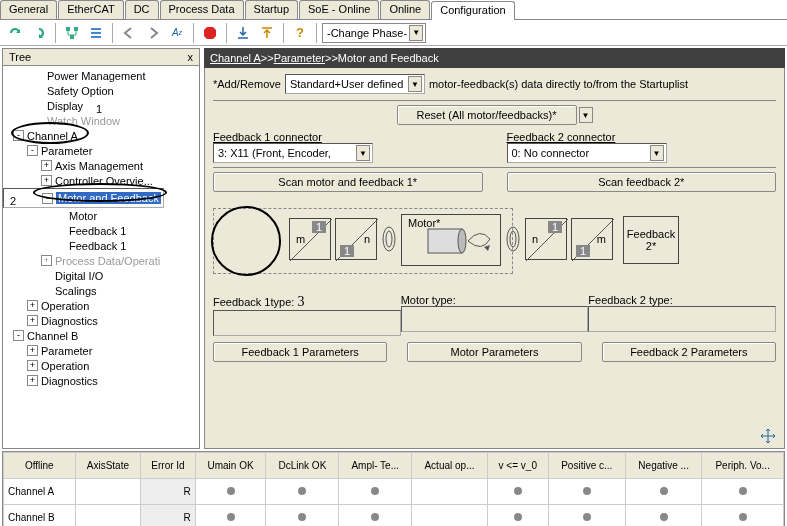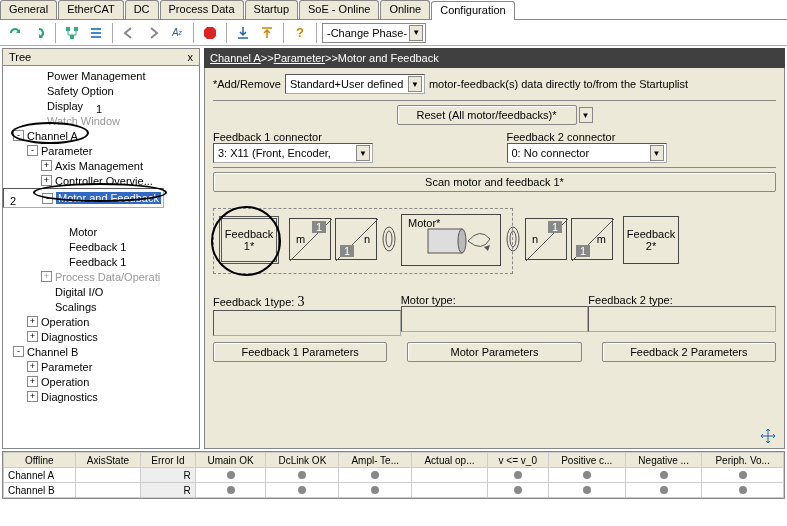--- a/index.html
+++ b/index.html
@@ -30,33 +30,33 @@
   
   .right { flex: 1; margin: 2px; display: flex; flex-direction: column; }
   .bc { background: #404040; color: #fff; padding: 4px 6px; font-size: 11px; }
   .bc a { color: #fff; text-decoration: underline; cursor: pointer; }
   .rp { flex: 1; background: #ece9d8; padding: 6px 8px; position: relative; overflow: hidden; border: 1px solid #888; border-top: none; }
   .row { display: flex; align-items: center; margin-bottom: 6px; }
   .sel { display: inline-flex; align-items: center; background: #fff; border: 1px inset #aaa; height: 20px; padding: 0 2px 0 4px; }
   .hr { border-top: 1px solid #888; margin: 4px 0; }
   .cbtn { text-align: center; padding: 3px 8px; background: #ece9d8; border: 1px solid #888; border-radius: 2px; box-shadow: inset 1px 1px 0 #fff; cursor: pointer; display: inline-block; }
   .fb-cols { display: flex; gap: 24px; }
-  .fb-col { flex: 1; }
+  .fb-col { flex: 1; text-decoration: underline; }
   .diag { position: relative; height: 90px; margin: 6px 0; }
   .dbox { position: absolute; border: 1px solid #444; background: #ece9d8; text-align: center; display: flex; align-items: center; justify-content: center; flex-direction: column; font-size: 10px; }
   .ratio { width: 42px; height: 42px; }
   .ratio svg { position: absolute; top:0; left:0; }
   .motor-draw { width: 74px; height: 48px; }
   .tfield { background: #ece9d8; border: 1px inset #aaa; height: 26px; }
   .bottom-btns { display: flex; gap: 20px; margin-top: 6px; }
   
   
   .status { border: 1px solid #888; margin: 0 2px; }
   .status table { border-collapse: collapse; width: 100%; }
-  .status th, .status td { border: 1px solid #ccc; padding: 1px 4px; text-align: center; font-size: 10px; height: 15px; }
+  .status th, .status td { border: 1px solid #ccc; padding: 1px 4px; text-align: center; font-size: 10px; height: 26px; }
   .status th { background: #ece9d8; font-weight: normal; }
   .dot { width: 8px; height: 8px; background: #888; border-radius: 50%; display: inline-block; }
   
   
   .anno { position: absolute; pointer-events: none; z-index: 50; }
   .circ { border: 2px solid #000; border-radius: 50%; position: absolute; }
 </style>
 </head>
 <body>
 
@@ -167,21 +167,21 @@
           <span class="lbl">Parameter</span>
         </div><div class="tn" style="padding-left: 38px;">
           <span class="exp">+</span>
           <span class="lbl">Axis Management</span>
         </div><div class="tn" style="padding-left: 38px;">
           <span class="exp">+</span>
           <span class="lbl">Controller Overvie...</span>
         </div><div class="tn sel" style="padding-left: 38px;">
           <span class="exp">-</span>
           <span class="lbl">Motor and Feedback</span>
-        </div><div class="tn" style="padding-left: 52px; margin-top: 16px;">
+        </div><div class="tn" style="padding-left: 52px;">
           <span class="noexp"></span>
           <span class="lbl">Motor</span>
         </div><div class="tn" style="padding-left: 52px;">
           <span class="noexp"></span>
           <span class="lbl">Feedback 1</span>
         </div><div class="tn" style="padding-left: 52px;">
           <span class="noexp"></span>
           <span class="lbl">Feedback 1</span>
         </div><div class="tn" style="padding-left: 38px; color: rgb(153, 153, 153);">
           <span class="exp">+</span>
@@ -246,26 +246,24 @@
           <div>Feedback 2 connector</div>
           <span class="sel" style="width:160px">
             <span style="flex:1;overflow:hidden">0: No connector</span>
             <span class="dd-btn">▼</span>
           </span>
         </div>
       </div>
       <div class="hr"></div>
       <div class="fb-cols">
         <div class="fb-col"><span class="cbtn" style="width:100%"><span>Scan motor and feedback 1*</span></span></div>
+        <div class="fb-col"><span class="cbtn" style="width:100%"><span>Scan feedback 2*</span></span></div>
       </div>
 
       <div class="diag">
-        <div class="dbox" style="left:6px;top:18px;width:60px;height:48px;border:3px double #555">
-            <span>Feedback 1*</span>
-          </div>
         <div class="dbox ratio" style="left:76px;top:20px">
           <svg width="42" height="42">
               <line x1="0" y1="42" x2="42" y2="0" stroke="#555"></line>
             </svg>
           <span style="position:absolute;top:2px;left:22px;background:#888;color:#fff;padding:0 4px">1</span>
           <span style="position:absolute;top:14px;left:6px">m</span>
         </div>
         <div class="dbox ratio" style="left:122px;top:20px">
           <svg width="42" height="42">
               <line x1="0" y1="42" x2="42" y2="0" stroke="#555"></line>

